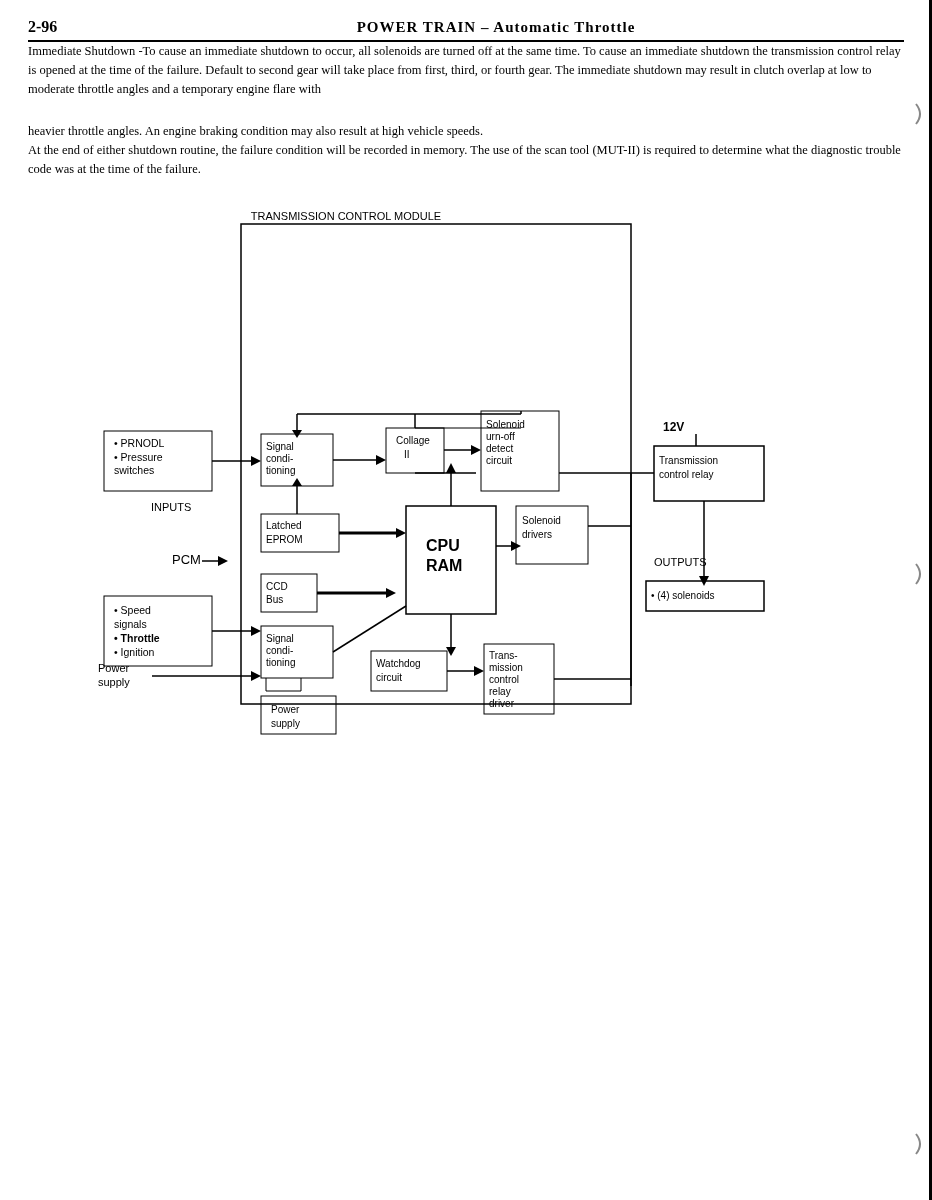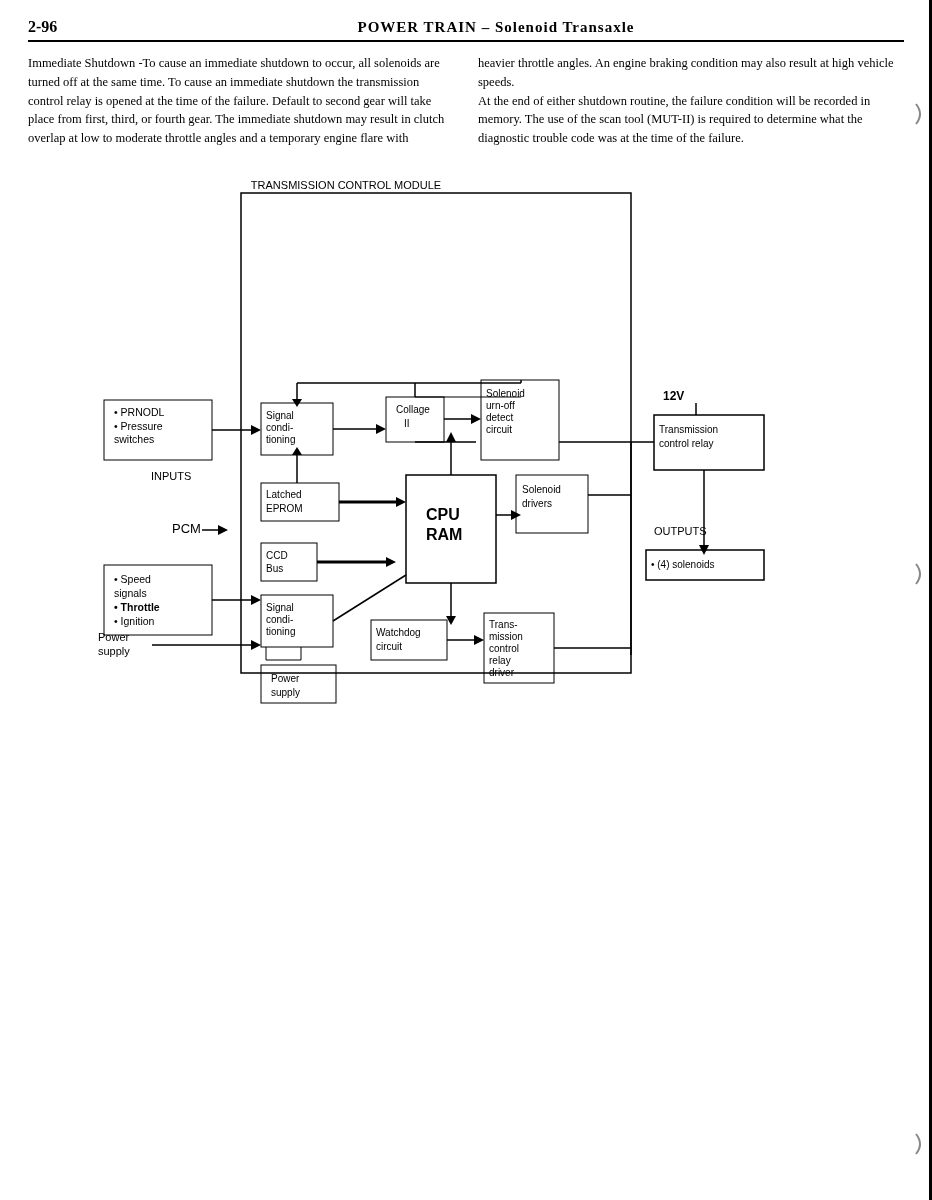--- a/index.html
+++ b/index.html
@@ -19,40 +19,40 @@
       padding: 18px 28px 20px 28px;
       position: relative;
     }
 
     
     .page-header {
       display: flex;
       align-items: baseline;
       border-bottom: 2px solid #000;
       padding-bottom: 4px;
-      margin-bottom: 12px;
     }
     .page-number {
       font-weight: bold;
       font-size: 16px;
       min-width: 60px;
     }
     .page-title {
       flex: 1;
       text-align: center;
       font-weight: bold;
       font-size: 15px;
       letter-spacing: 1px;
     }
 
     
     .text-columns {
       display: flex;
       gap: 24px;
       margin-bottom: 18px;
+      flex-direction: column;
     }
     .text-col {
       flex: 1;
       font-size: 12.5px;
       line-height: 1.5;
       text-align: left;
     }
 
     
     .diagram-area {
@@ -101,21 +101,21 @@
     </svg>
   </div>
   <div class="page-curl curl-3">
     <svg width="28" height="28" viewBox="0 0 28 28">
       <path d="M 20 4 Q 28 14 20 24" stroke="#888" stroke-width="2" fill="none"></path>
     </svg>
   </div>
 
   <div class="page-header">
     <span class="page-number">2-96</span>
-    <span class="page-title">POWER TRAIN – Solenoid Transaxle</span>
+    <span class="page-title">POWER TRAIN – Automatic Throttle</span>
   </div>
 
   <div class="text-columns">
     <div class="text-col">Immediate Shutdown -To cause an immediate shutdown to occur, all solenoids are turned off at the same time. To cause an immediate shutdown the transmission control relay is opened at the time of the failure. Default to second gear will take place from first, third, or fourth gear. The immediate shutdown may result in clutch overlap at low to moderate throttle angles and a temporary engine flare with</div>
     <div class="text-col">
       heavier throttle angles. An engine braking condition may also result at high vehicle speeds.<br>
       At the end of either shutdown routine, the failure condition will be recorded in memory. The use of the scan tool (MUT-II) is required to determine what the diagnostic trouble code was at the time of the failure.
     </div>
   </div>
 

